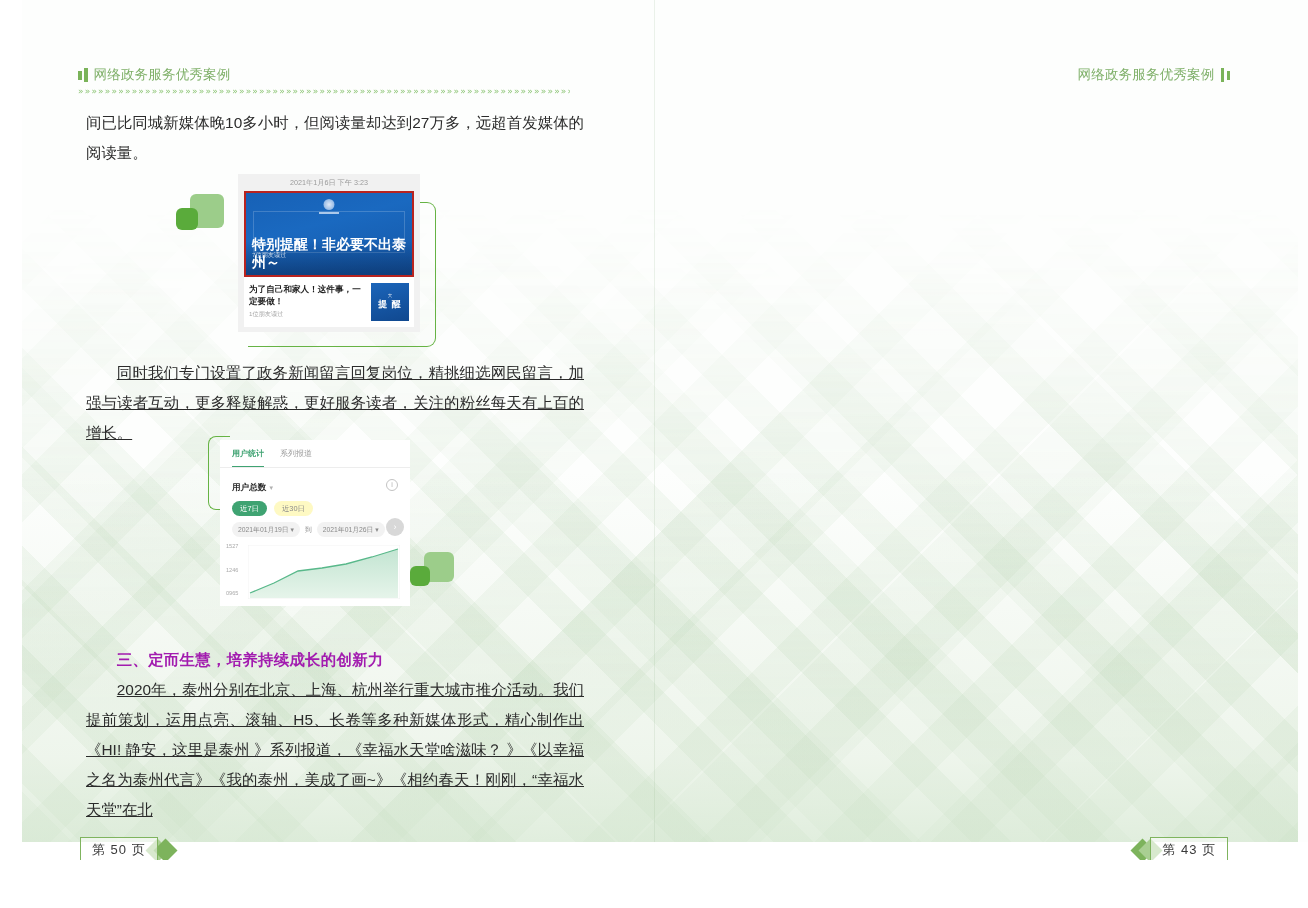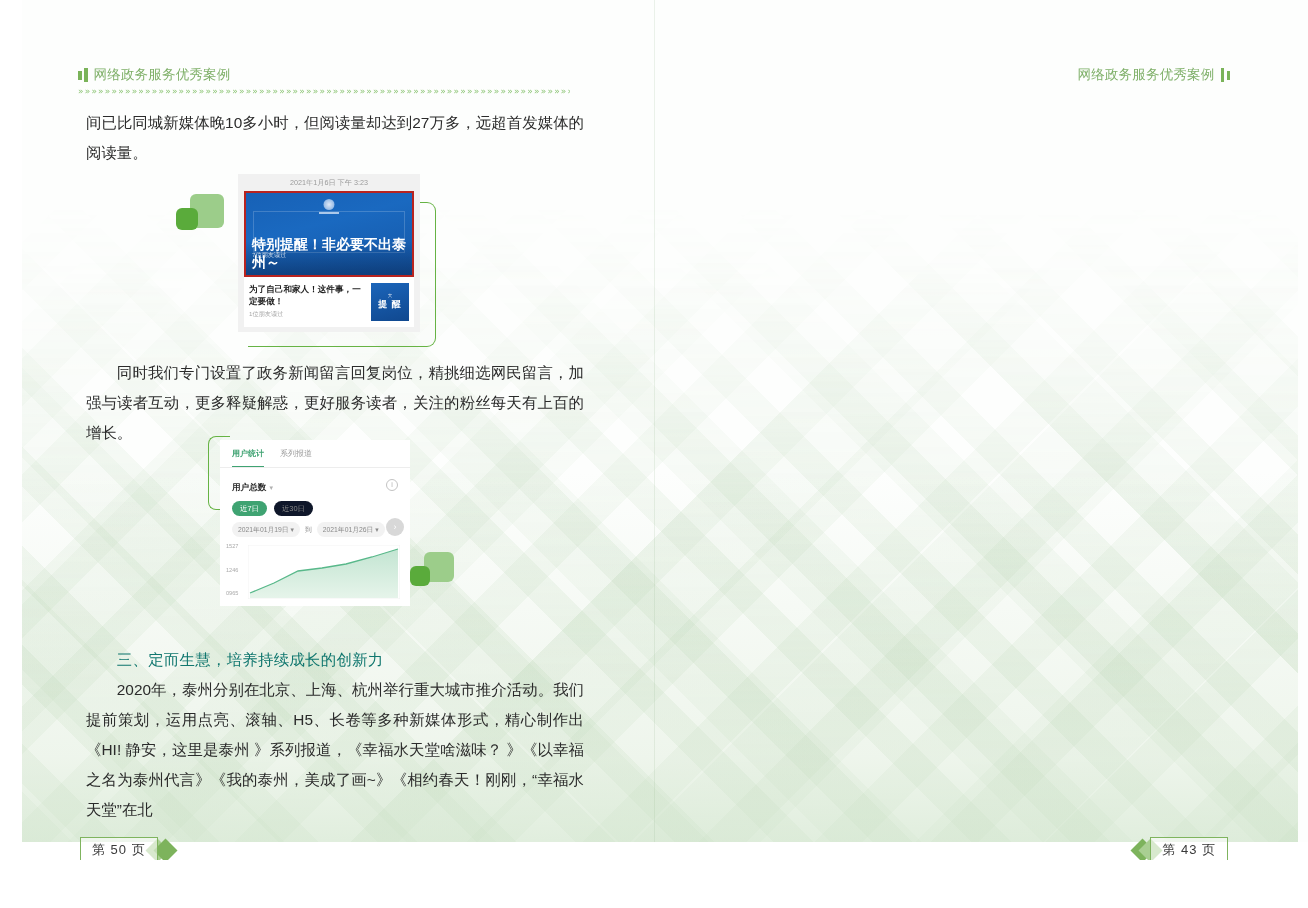--- a/index.html
+++ b/index.html
@@ -125,26 +125,26 @@
     width: 498px;
     color: #2b2b2b;
     font-size: 15.4px;
     line-height: 30px;
     text-align: justify;
     text-justify: inter-character;
   }
   .col-left  { left: 86px; }
 
   .col p { margin: 0; }
-  .col p.ind { text-indent: 2em; }
+  .col p.ind { text-indent: 2em; text-decoration: underline; }
   .h3 {
-    font-weight: normal;
+    font-weight: bold;
     text-indent: 2em;
     margin: 0;
-    color: #0f766e;
+    color: #a21caf;
     letter-spacing: 0.3px;
   }
 
   
   .fig1 {
     position: absolute;
     left: 176px; top: 172px;
     width: 292px; height: 186px;
   }
   .deco-sq { position: absolute; border-radius: 6px; }
@@ -295,21 +295,21 @@
   .f2-metric { font-size: 8.6px; color: #2a2a2a; font-weight: bold; }
   .f2-caret { color: #b0b0b0; font-size: 7px; margin-left: 3px; }
   .f2-info {
     width: 10px; height: 10px; border-radius: 50%;
     border: 1px solid #c3c3c3; color: #b0b0b0;
     font-size: 7px; line-height: 9px; text-align: center;
   }
   .f2-chips { display: flex; gap: 7px; padding: 7px 12px 0 12px; }
   .f2-chip {
     font-size: 7.4px; padding: 2.5px 8px; border-radius: 9px;
-    background: #0f172a; color: #8a8a8a;
+    background: #fef9c3; color: #8a8a8a;
   }
   .f2-chip.on { background: #3fa372; color: #fff; }
   .f2-dates {
     display: flex; align-items: center; gap: 5px;
     padding: 6px 12px 0 12px;
     font-size: 6.8px; color: #8a8a8a;
   }
   .f2-date {
     background: #f2f2f2; border-radius: 9px; padding: 2.5px 6px;
     white-space: nowrap;

